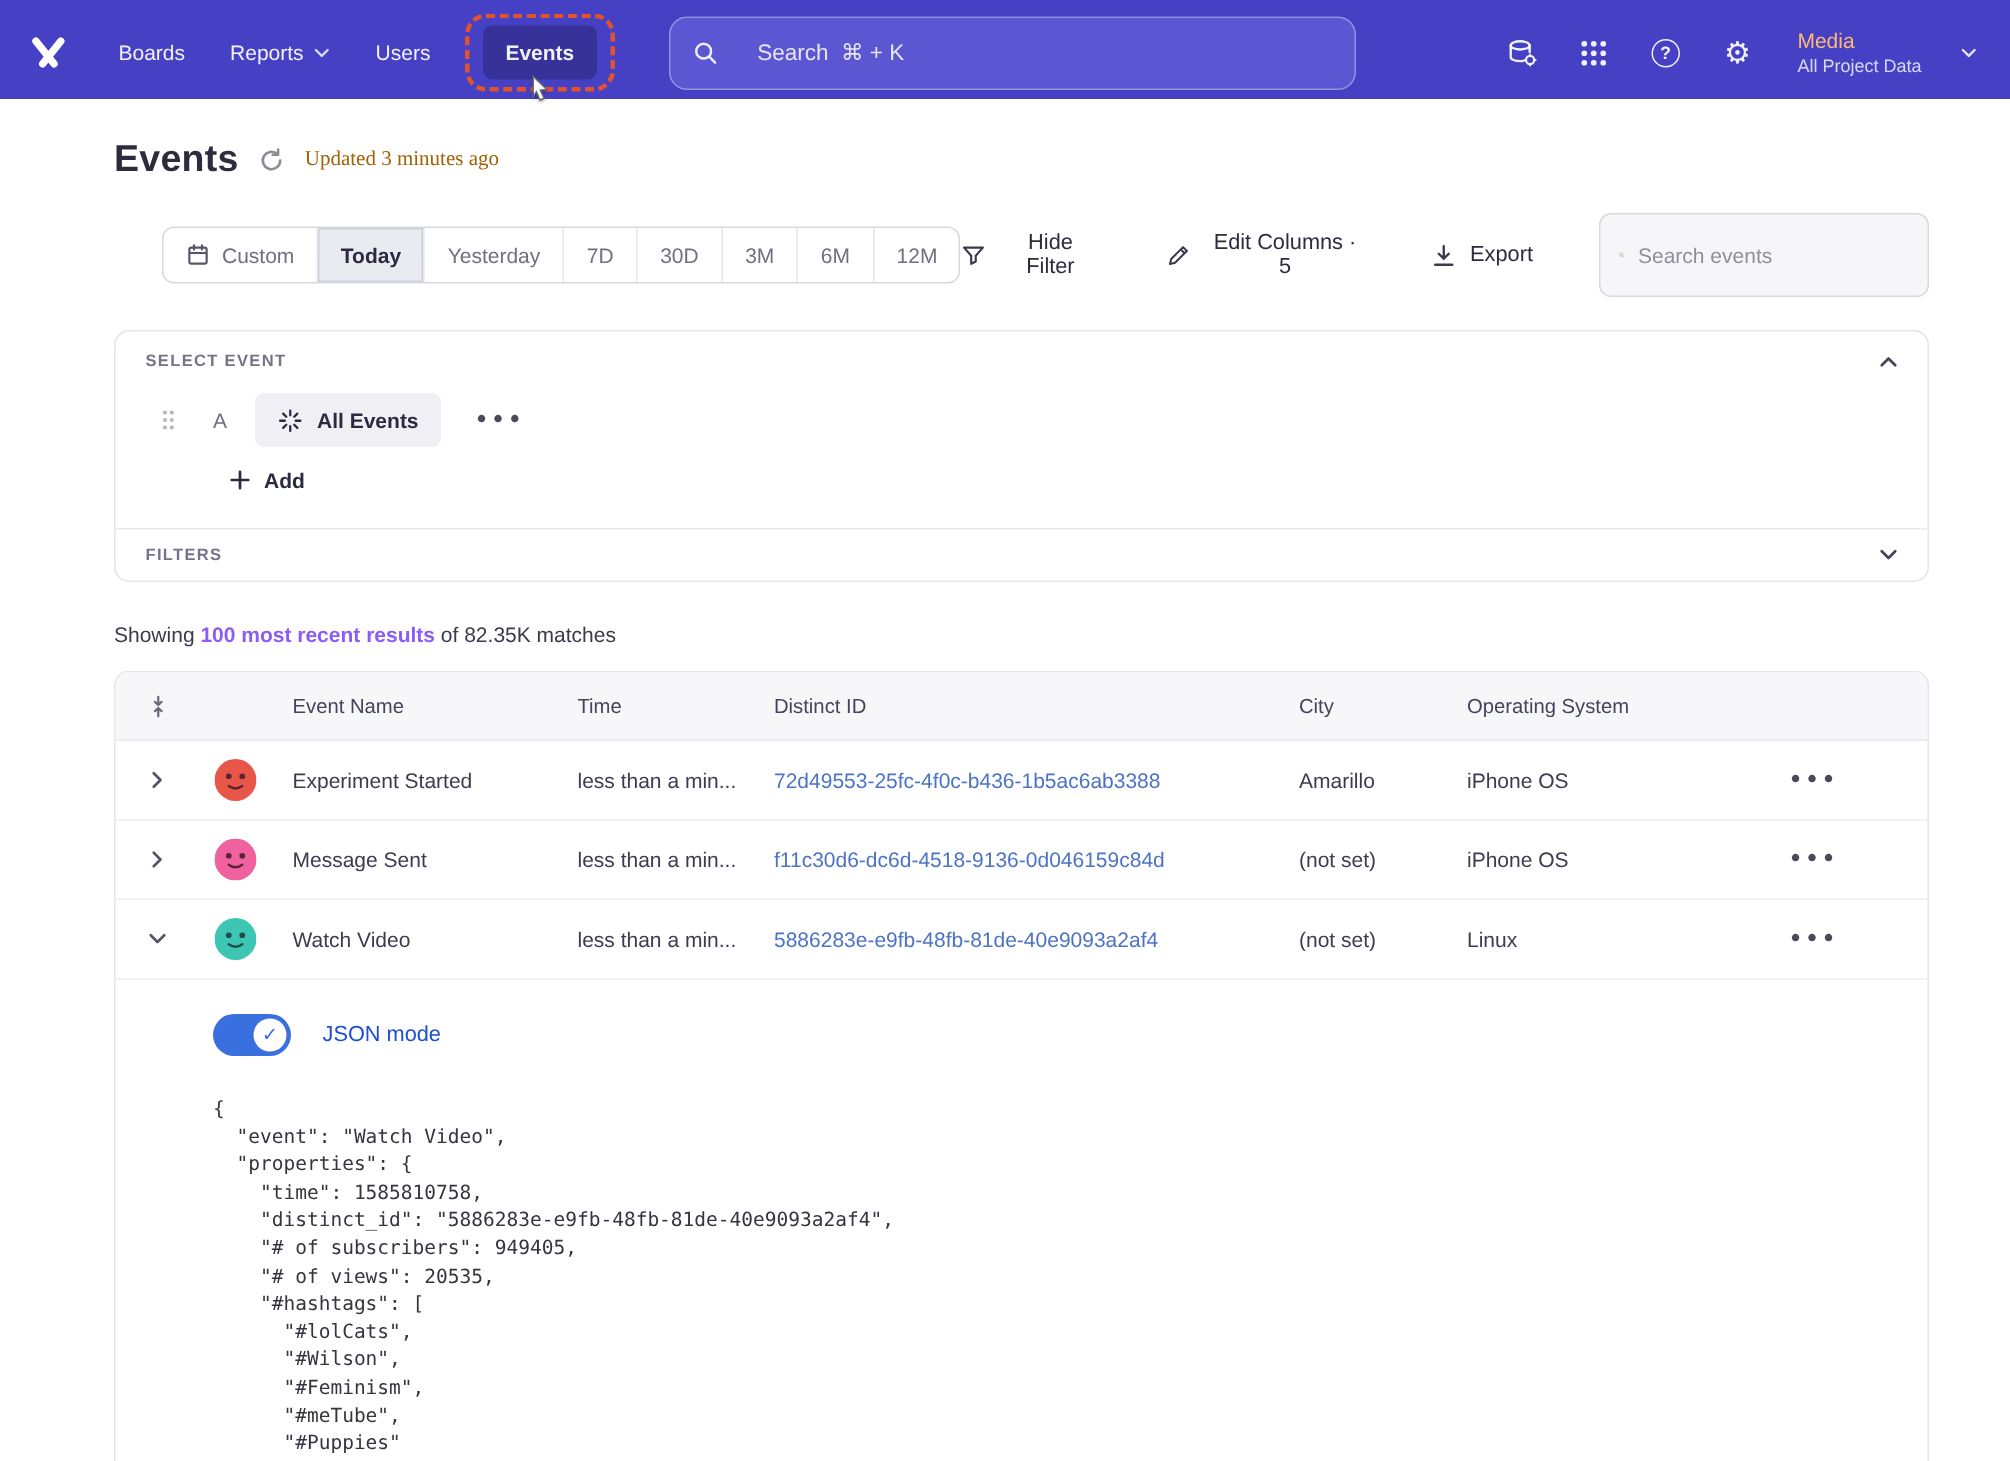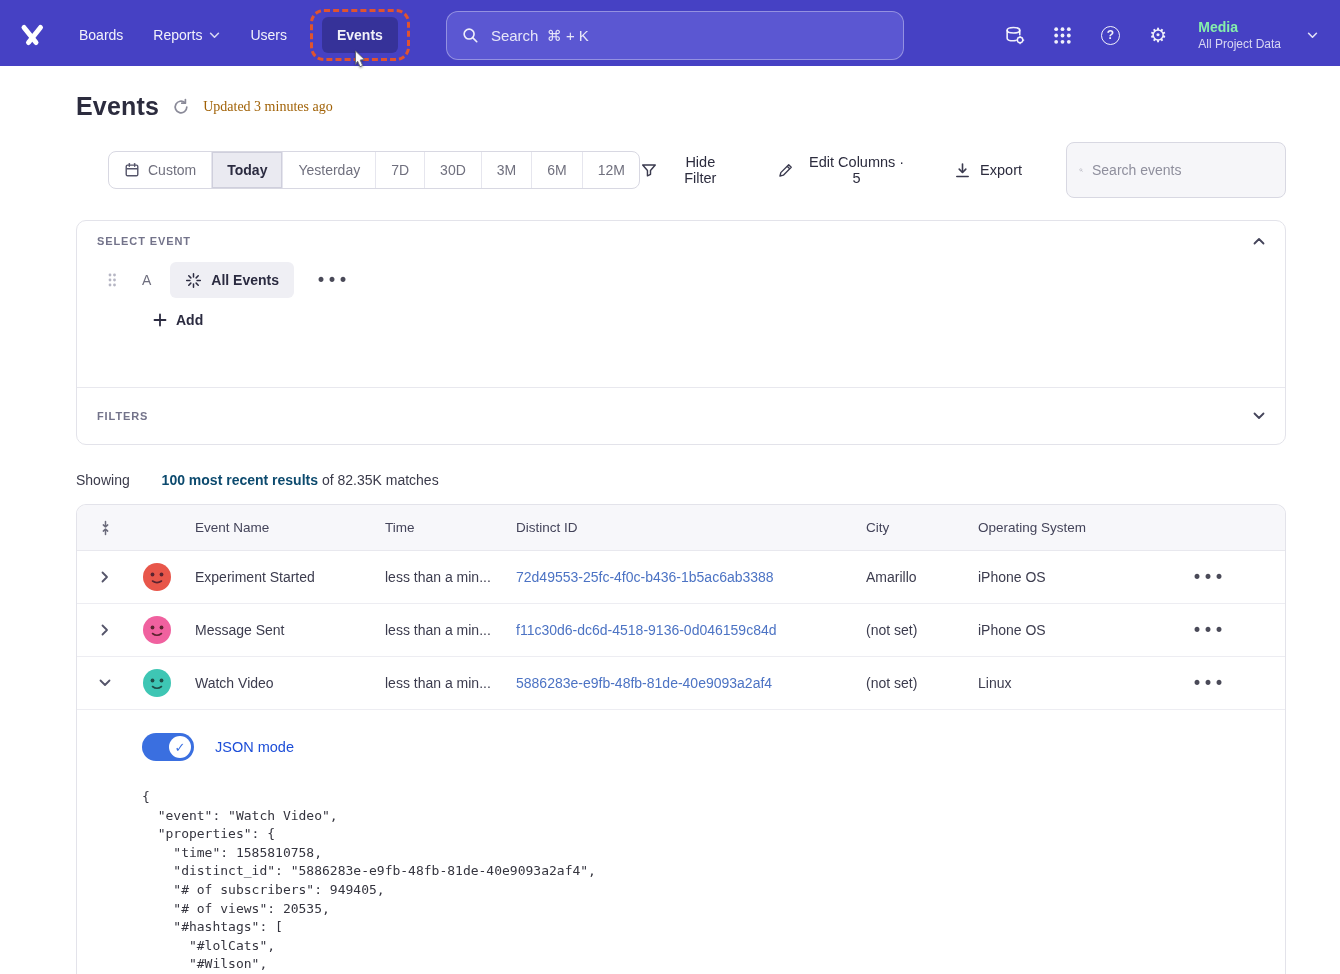--- a/index.html
+++ b/index.html
@@ -44,36 +44,36 @@
   }
   .cursor-svg { position: absolute; left: 50%; bottom: -12px; transform: translateX(-7px); filter: drop-shadow(0 1px 1px rgba(0,0,0,0.35)); }
 
   .nav-search {
     margin-left: 28px;
     width: 458px; height: 49px;
     background: var(--navbar_search);
     border: 1px solid rgba(255,255,255,0.35);
     border-radius: 12px;
     display: flex; align-items: center;
-    padding: 0 14px; gap: 12px;
+    padding: 0 14px; gap: 26px;
     color: rgba(255,255,255,0.9);
   }
   .nav-search input { flex: 1; color: #fff; font-size: 15px; }
   .nav-search input::placeholder { color: rgba(255,255,255,0.85); }
 
   .nav-right { margin-left: auto; display: flex; align-items: center; gap: 24px; }
   .icon-btn { color: rgba(255,255,255,0.92); display: flex; align-items: center; justify-content: center; width: 24px; height: 24px; }
   .gear-glyph { font-family: "DejaVu Sans", sans-serif; font-size: 20px; line-height: 1; }
   .help-circle {
     width: 19px; height: 19px; border: 1.7px solid rgba(255,255,255,0.92); border-radius: 50%;
     display: flex; align-items: center; justify-content: center;
     font-size: 12px; font-weight: 700; color: rgba(255,255,255,0.92);
   }
   .project { margin-left: 4px; text-align: left; }
-  .project-name { color: #86efac; font-size: 14px; font-weight: 700; line-height: 18px; }
+  .project-name { color: #fdba74; font-size: 14px; font-weight: 400; line-height: 18px; }
   .project-scope { color: rgba(255,255,255,0.78); font-size: 12px; line-height: 16px; }
   .project-chev { color: rgba(255,255,255,0.85); margin-left: 2px; }
 
   
   .main { width: 1210px; margin-left: 76px; }
 
   .title-row { display: flex; align-items: center; gap: 13px; margin-top: 26px; }
   .page-title { font-size: 25px; font-weight: 700; color: #2c2c3e; letter-spacing: 0.2px; }
   .refresh-btn { color: #8a8a98; display: flex; }
   .updated-text { font-size: 14px; color: #a16207; font-family: Liberation Serif, serif; }
@@ -122,25 +122,25 @@
   .event-pill {
     margin-left: 19px;
     background: #efeff4; border-radius: 6px;
     height: 36px; padding: 0 15px;
     display: inline-flex; align-items: center; gap: 9px;
     font-size: 14px; font-weight: 700; color: #2b2b40;
   }
   .more-btn { font-family: "DejaVu Sans", sans-serif; color: #4a4a58; font-size: 17px; letter-spacing: 1px; margin-left: 22px; line-height: 1; }
   .add-row { margin-top: 14px; margin-left: 56px; }
   .add-btn { display: inline-flex; align-items: center; gap: 9px; font-size: 14px; font-weight: 600; color: #2b2b40; }
-  .filters-row { border-top: 1px solid #e8e8ee; padding: 22px 20px; display: flex; align-items: center; justify-content: space-between; margin-top: 36px; }
+  .filters-row { border-top: 1px solid #e8e8ee; padding: 11px 20px; display: flex; align-items: center; justify-content: space-between; }
 
   
   .results-line { margin-top: 27px; font-size: 14px; color: #3a3a4a; }
-  .results-line b { color: #0c4a6e; margin-left: 28px; }
+  .results-line b { color: #8b5cf6; }
 
   
   .table-card { margin-top: 16px; border: 1px solid #e3e3ea; border-bottom: none; border-radius: 10px 10px 0 0; overflow: hidden; }
   .tgrid { display: grid; grid-template-columns: 56px 48px 190px 131px 350px 112px 214px 1fr; align-items: center; }
   .thead { height: 46px; background: #f7f7fa; border-bottom: 1px solid #e8e8ee; font-size: 13.5px; font-weight: 500; color: #44445a; }
   .tcell { padding-left: 14px; overflow: hidden; text-overflow: ellipsis; white-space: nowrap; }
   .ccell { display: flex; justify-content: center; align-items: center; }
   .trow { height: 53px; border-bottom: 1px solid #ededf2; font-size: 14px; color: #3c3c4e; }
   .row-chev { color: #55556a; display: flex; justify-content: center; width: 100%; }
   .id-link { color: var(--link); cursor: pointer; }

